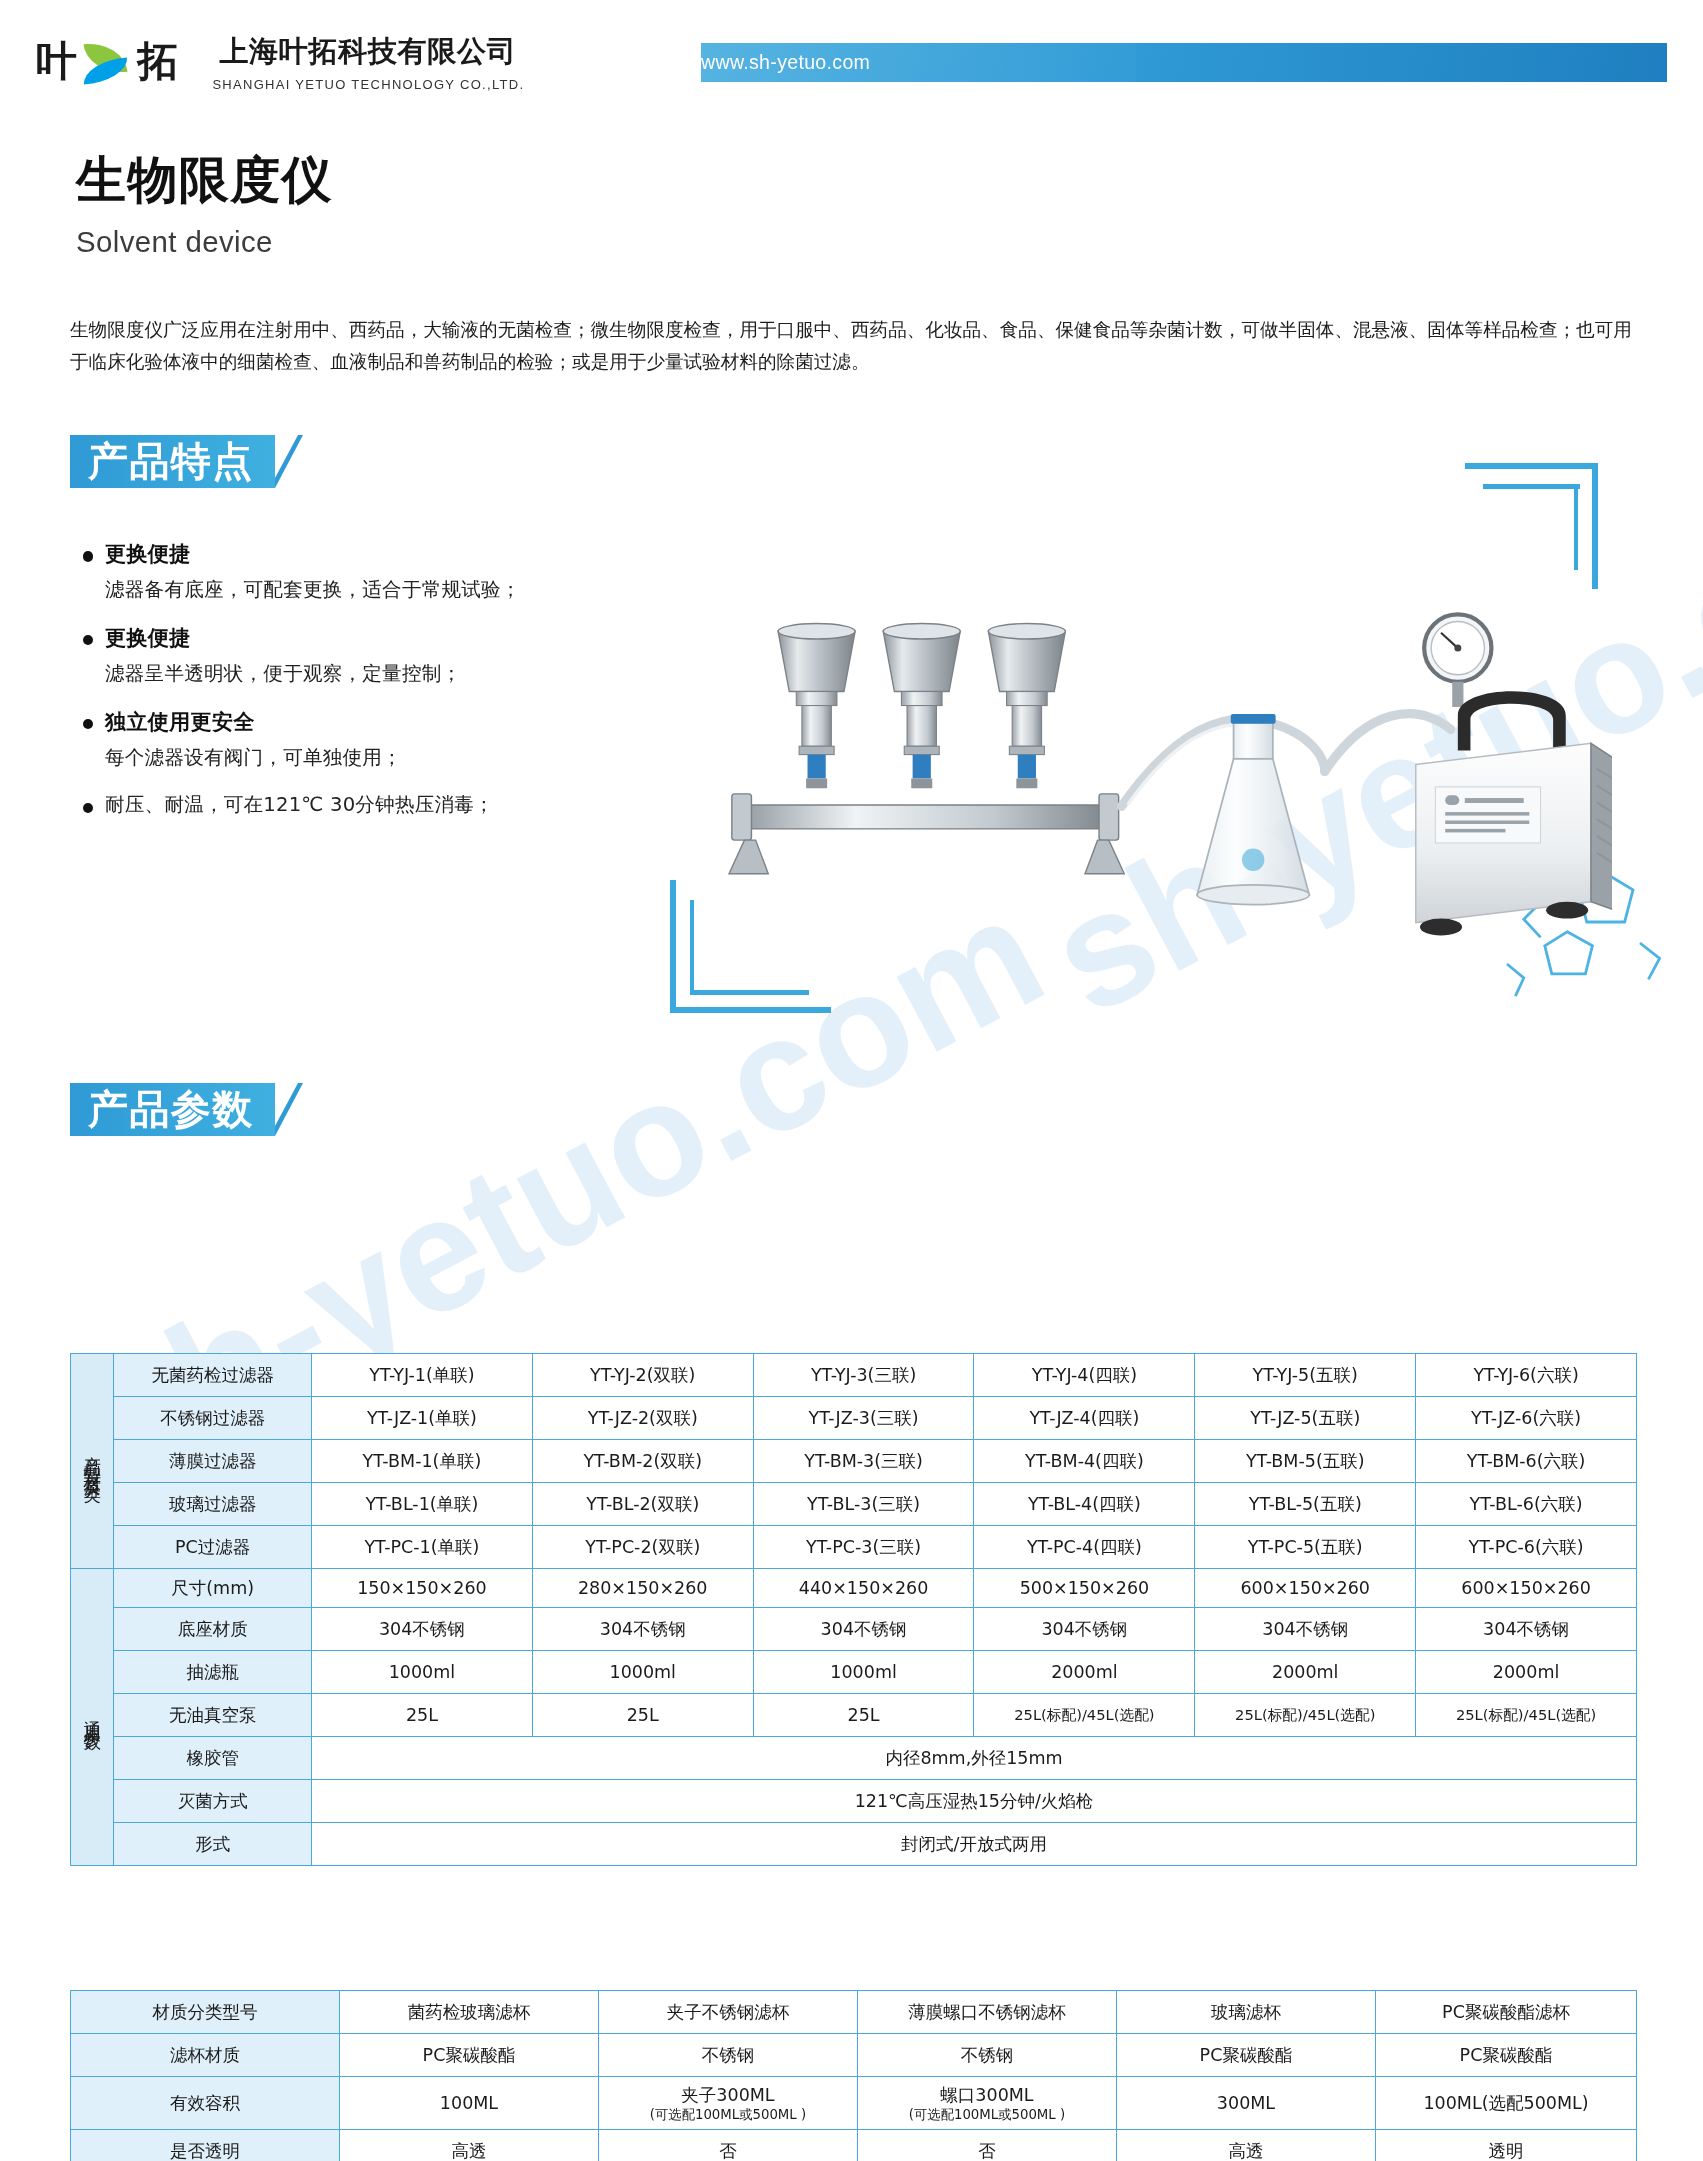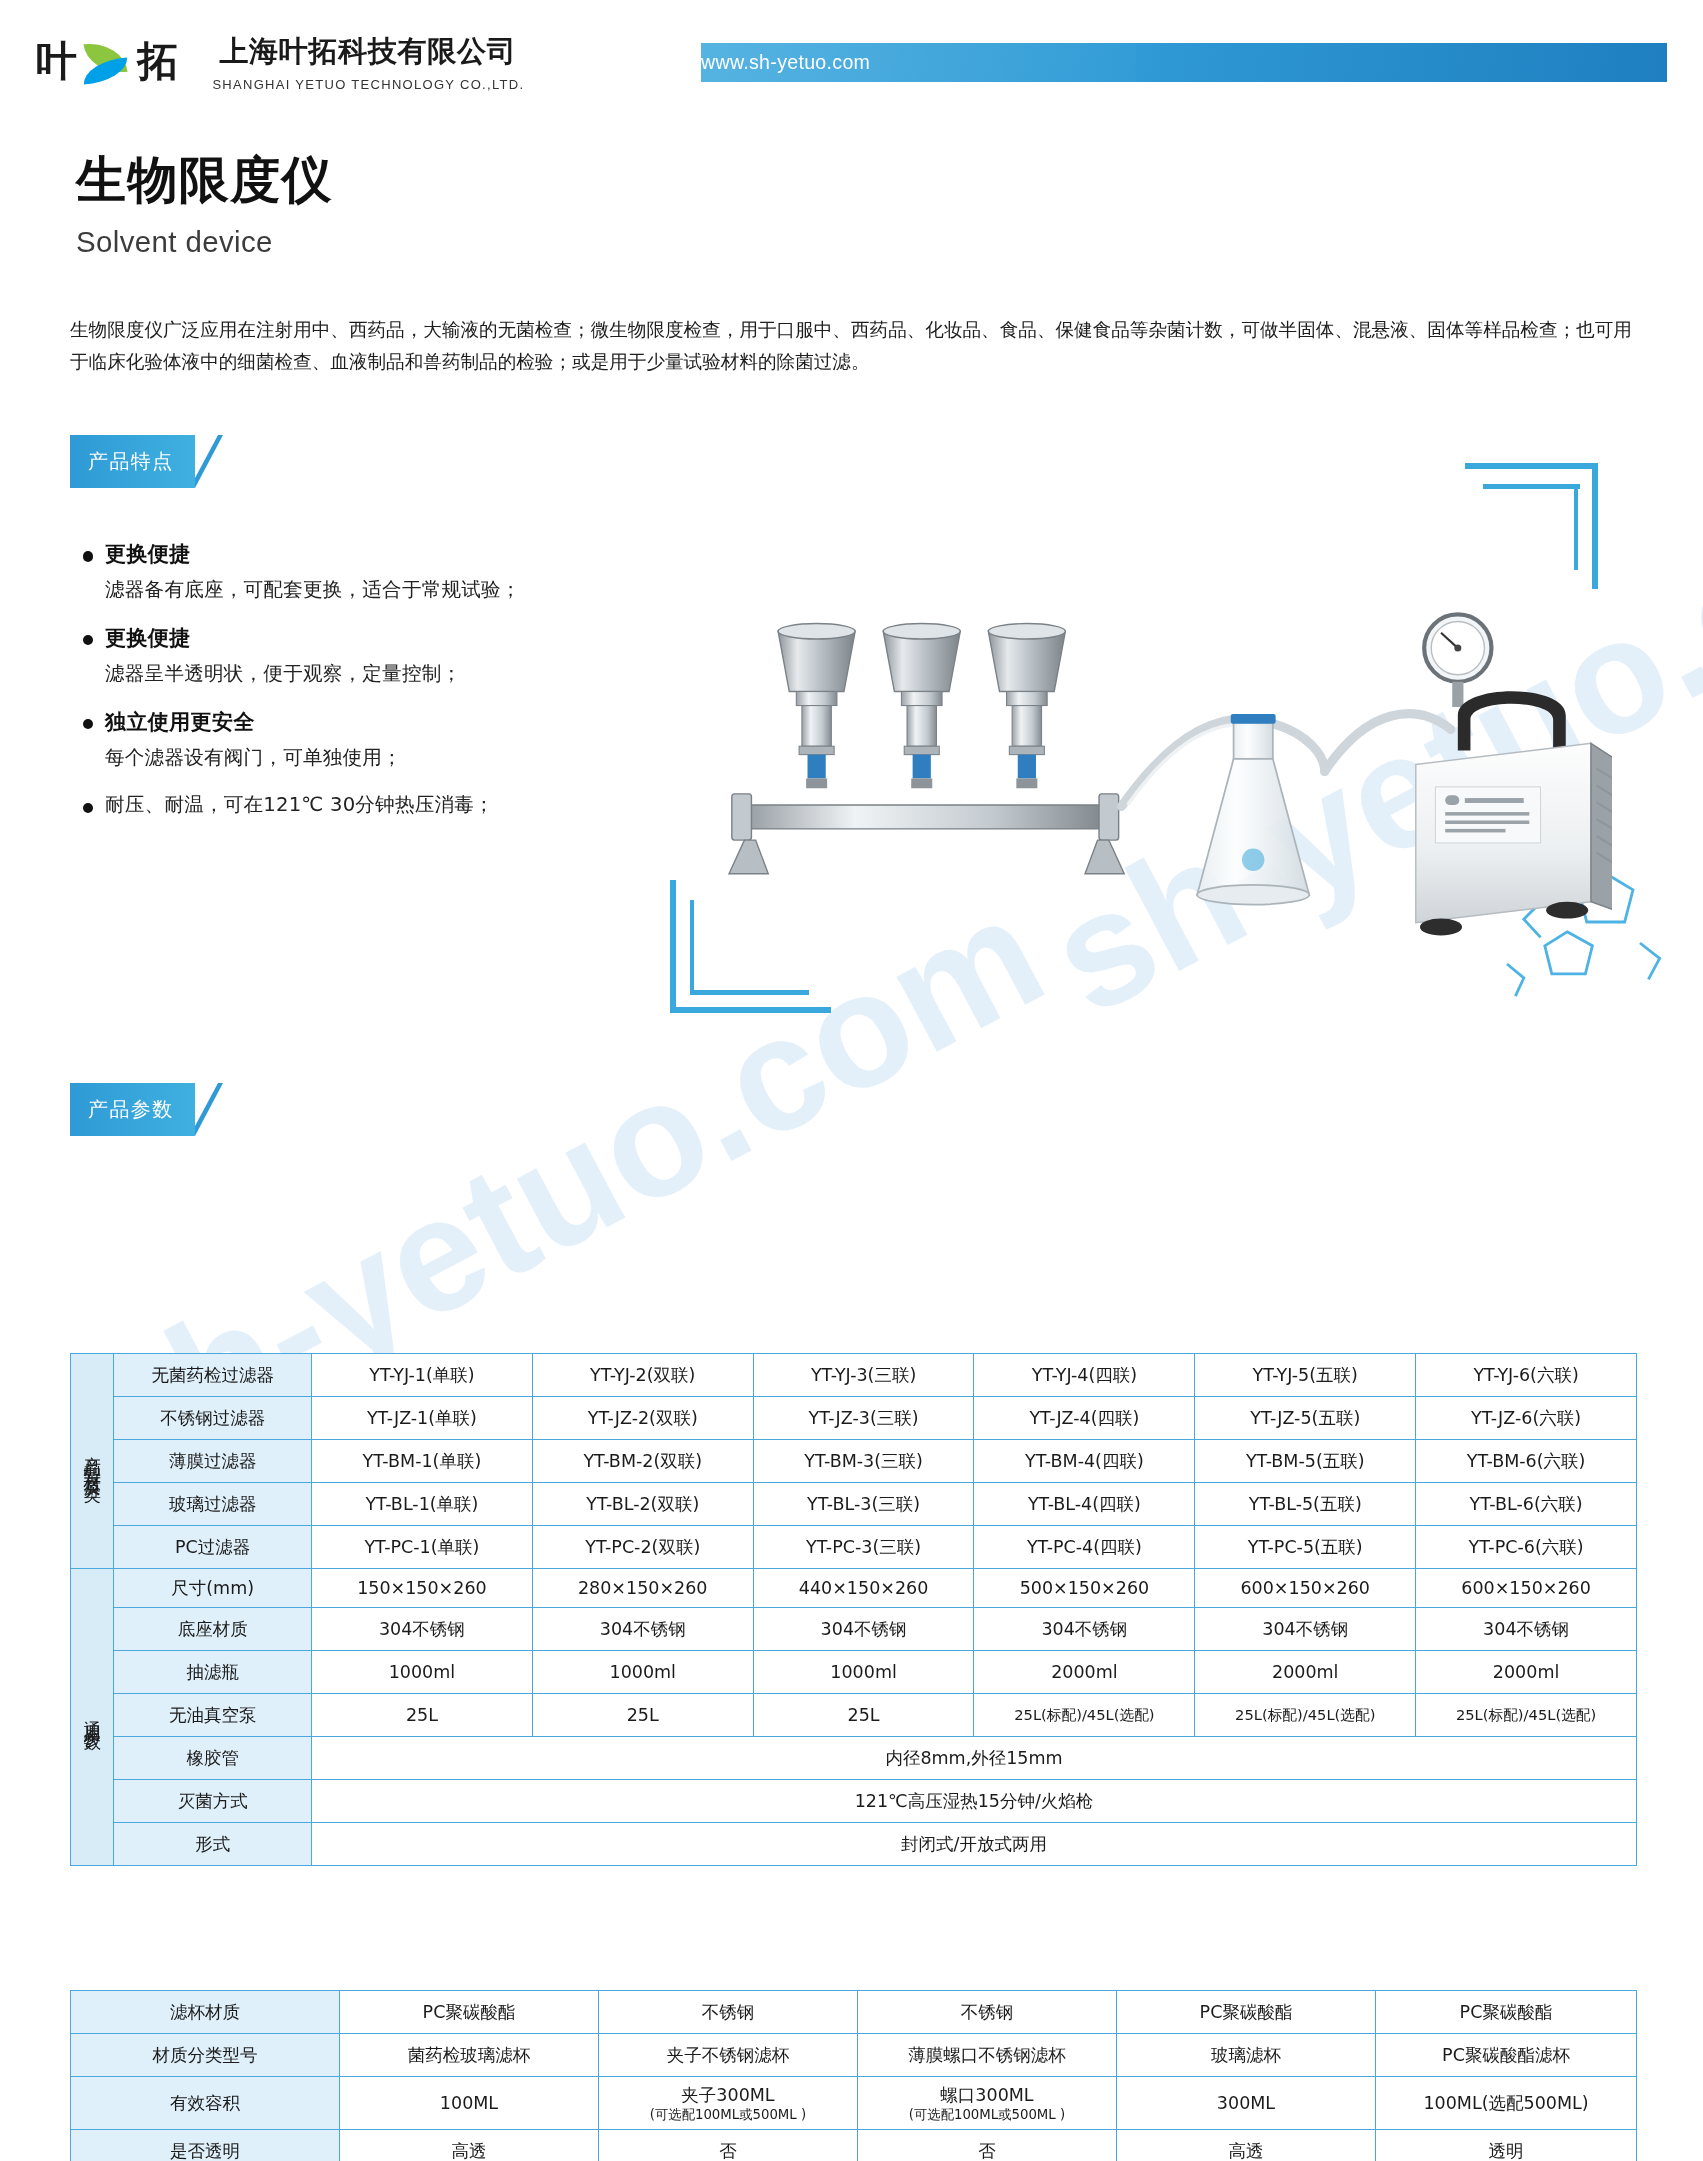--- a/index.html
+++ b/index.html
@@ -119,21 +119,21 @@
     z-index: 5;
   }
 
   
   .sec-head { position: absolute; height: 53px; z-index: 6; display: flex; align-items: stretch; }
   .sec-bar {
     background: linear-gradient(90deg, #2f9ad5 0%, #3fb0e0 100%);
     display: flex; align-items: center; padding: 0 21px 0 18px;
   }
   .sec-bar span {
-    font-size: 20px; font-weight: 400; color: #ffffff; letter-spacing: 1.4px;
+    font-size: 40px; font-weight: 700; color: #ffffff; letter-spacing: 1.4px;
     font-family: "DejaVu Sans", sans-serif;
   }
   .sec-tail {
     width: 28px; position: relative;
   }
   .sec-tail::before {
     content: ""; position: absolute; left: 0; top: 0;
     border-top: 53px solid #2f9ad5;
     border-right: 28px solid transparent;
   }
@@ -531,34 +531,34 @@
   <tr>
     <td class="hd" style="height:43px">形式</td>
     <td colspan="6">封闭式/开放式两用</td>
   </tr>
 </tbody>
   </table>
 
 <table class="tbl" id="tbl2">
   <tbody>
       <tr>
+    <td class="hd" style="width:269px;height:43px">材质分类型号</td>
+    <td style="width:259px">菌药检玻璃滤杯</td>
+    <td style="width:259px">夹子不锈钢滤杯</td>
+    <td style="width:259px">薄膜螺口不锈钢滤杯</td>
+    <td style="width:259px">玻璃滤杯</td>
+    <td style="width:261px">PC聚碳酸酯滤杯</td>
+  </tr>
+  <tr>
     <td class="hd" style="height:43px">滤杯材质</td>
     <td>PC聚碳酸酯</td>
     <td>不锈钢</td>
     <td>不锈钢</td>
     <td>PC聚碳酸酯</td>
     <td>PC聚碳酸酯</td>
-  </tr>
-  <tr>
-    <td class="hd" style="width:269px;height:43px">材质分类型号</td>
-    <td style="width:259px">菌药检玻璃滤杯</td>
-    <td style="width:259px">夹子不锈钢滤杯</td>
-    <td style="width:259px">薄膜螺口不锈钢滤杯</td>
-    <td style="width:259px">玻璃滤杯</td>
-    <td style="width:261px">PC聚碳酸酯滤杯</td>
   </tr>
   <tr>
     <td class="hd" style="height:53px">有效容积</td>
     <td>100ML</td>
     <td>
       <span>夹子300ML</span>
       <span class="small-note">(可选配100ML或500ML )</span>
     </td>
     <td>
       <span>螺口300ML</span>

